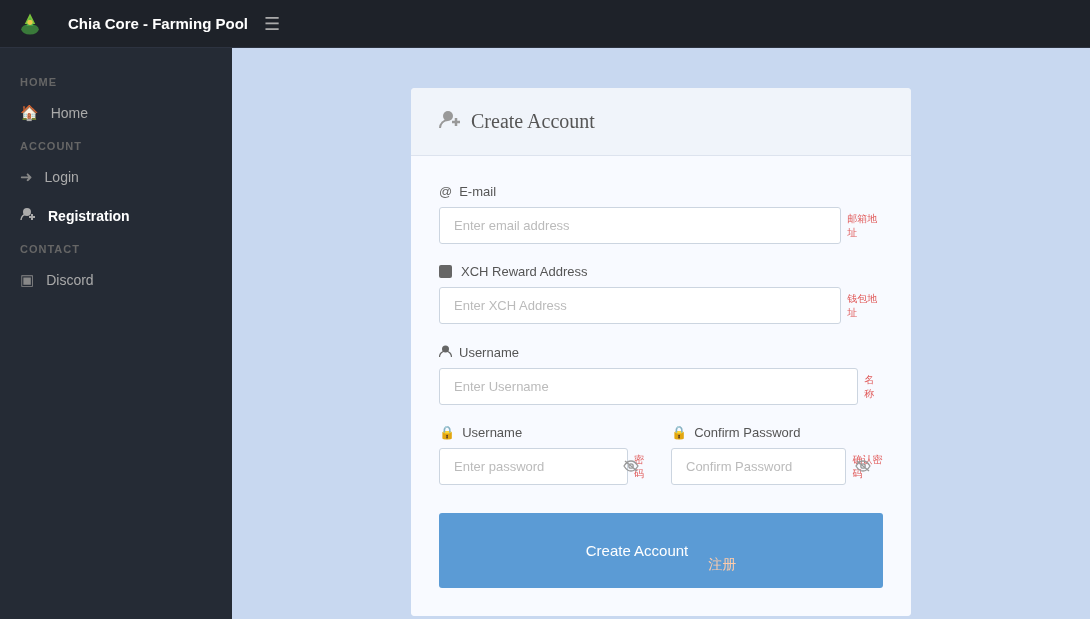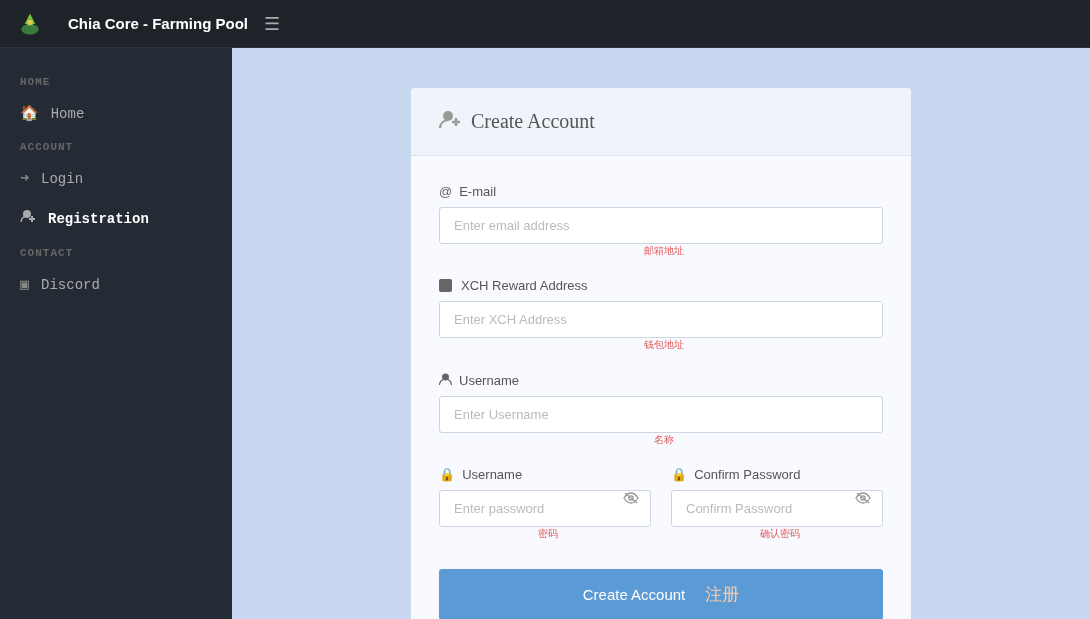--- a/index.html
+++ b/index.html
@@ -41,21 +41,20 @@
       overflow: hidden;
     }
 
     
     .sidebar {
       width: 232px;
       background: #252b35;
       flex-shrink: 0;
       padding: 20px 0;
       overflow-y: auto;
-      font-family: Liberation Mono, monospace;
     }
     .sidebar-section-label {
       font-size: 11px;
       color: #666;
       font-weight: 700;
       letter-spacing: 1px;
       padding: 8px 20px 6px;
       text-transform: uppercase;
     }
     .sidebar-item {
@@ -167,21 +166,20 @@
     }
     .form-row .form-group {
       flex: 1;
     }
 
     
     .input-wrapper {
       position: relative;
       display: flex;
       align-items: center;
-      flex-direction: column;
     }
     .input-wrapper .form-input {
       padding-right: 40px;
     }
     .eye-icon {
       position: absolute;
       right: 12px;
       color: #999;
       font-size: 15px;
       cursor: pointer;
@@ -199,21 +197,22 @@
       cursor: pointer;
       display: flex;
       align-items: center;
       justify-content: center;
       gap: 20px;
       transition: background 0.15s;
       margin-top: 8px;
     }
     .btn-submit-annotation {
       color: #ffccaa;
-      font-size: 17px;
+      font-size: 14px;
+      margin-top: 29px;
     }
 
     
     .xch-icon {
       display: inline-block;
       width: 13px;
       height: 13px;
       background: #666;
       border-radius: 2px;
       margin-right: 2px;

